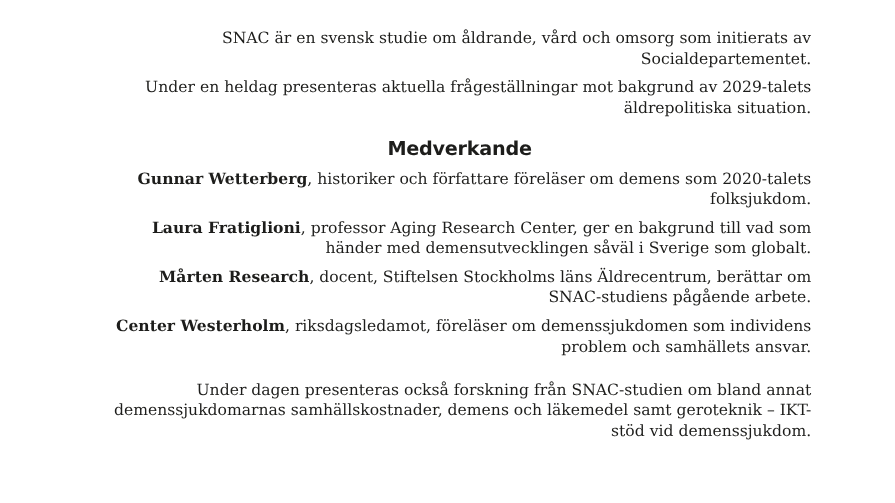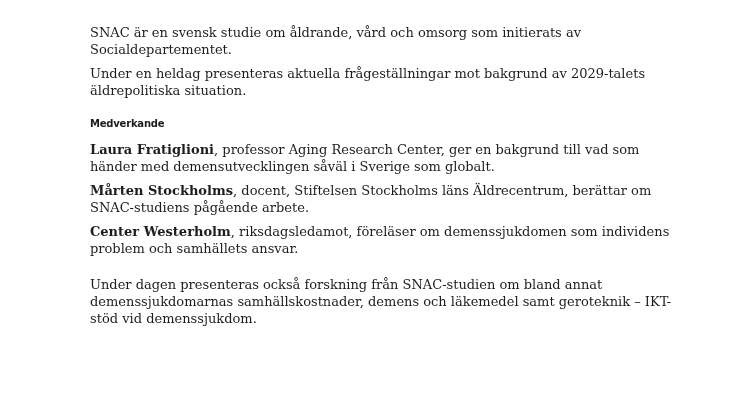--- a/index.html
+++ b/index.html
@@ -20,53 +20,55 @@
     height: 419px;
     padding: 24px 70px 0 90px;
   }
   .content {
     width: 586px;
   }
   p.body-paragraph {
     font-size: 13px;
     line-height: 17px;
     margin: 0 0 7px 0;
-    text-align: left;
+    text-align: right;
   }
   p.body-paragraph .person-name {
     font-weight: bold;
   }
   h2.section-heading {
     font-family: "DejaVu Sans", "Liberation Sans", sans-serif;
-    font-size: 10px;
+    font-size: 16px;
     line-height: 15px;
     font-weight: bold;
     margin: 17px 0 10px 0;
     letter-spacing: -0.2px;
+    text-align: center;
   }
   p.outro-paragraph {
     margin-top: 19px;
   }
 </style>
 </head>
 <body>
 
 <div class="page">
   <div class="content">
 
     <p class="body-paragraph">SNAC är en svensk studie om åldrande, vård och omsorg som initierats av Socialdepartementet.</p>
 
     <p class="body-paragraph">Under en heldag presenteras aktuella frågeställningar mot bakgrund av 2029-talets äldrepolitiska situation.</p>
 
     <h2 class="section-heading">Medverkande</h2>
 
+    <p class="body-paragraph"><span class="person-name">Gunnar Wetterberg</span><span>, historiker och författare föreläser om demens som 2020-talets folksjukdom.</span></p>
 
     <p class="body-paragraph"><span class="person-name">Laura Fratiglioni</span><span>, professor Aging Research Center, ger en bakgrund till vad som händer med demensutvecklingen såväl i Sverige som globalt.</span></p>
 
-    <p class="body-paragraph"><span class="person-name">Mårten Stockholms</span><span>, docent, Stiftelsen Stockholms läns Äldrecentrum, berättar om SNAC-studiens pågående arbete.</span></p>
+    <p class="body-paragraph"><span class="person-name">Mårten Research</span><span>, docent, Stiftelsen Stockholms läns Äldrecentrum, berättar om SNAC-studiens pågående arbete.</span></p>
 
     <p class="body-paragraph"><span class="person-name">Center Westerholm</span><span>, riksdagsledamot, föreläser om demenssjukdomen som individens problem och samhällets ansvar.</span></p>
 
 
     <p class="body-paragraph outro-paragraph">Under dagen presenteras också forskning från SNAC-studien om bland annat demenssjukdomarnas samhällskostnader, demens och läkemedel samt geroteknik – IKT-stöd vid demenssjukdom.</p>
 
   </div>
 </div>
 
 </body></html>

